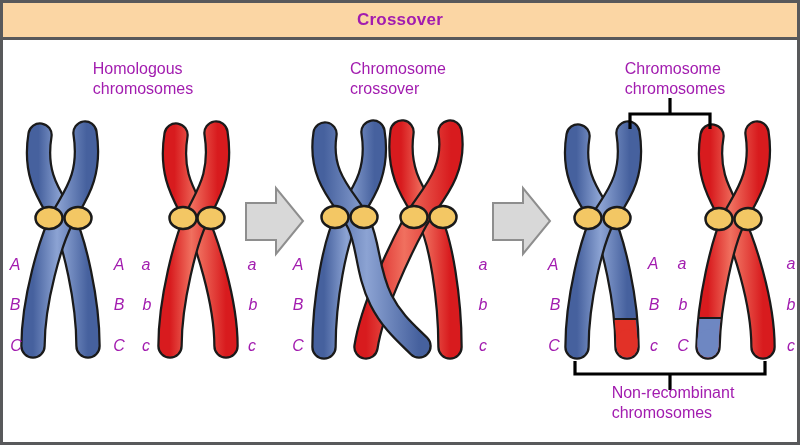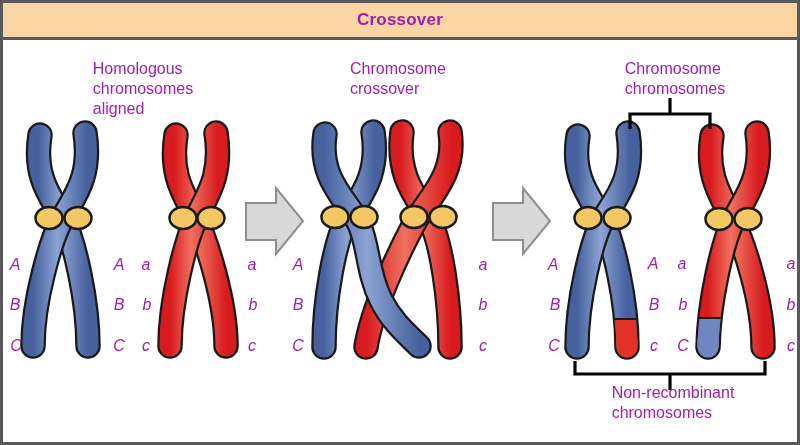--- a/index.html
+++ b/index.html
@@ -134,21 +134,20 @@
     </g>
   </svg>
 
   <div class="titlebar">
     <span class="title">Crossover</span>
   </div>
 
   <div class="heading" style="left:140px;top:56px">
     <div>Homologous</div>
     <div>chromosomes</div>
-    <div>aligned</div>
   </div>
   <div class="heading" style="left:395px;top:56px">
     <div>Chromosome</div>
     <div>crossover</div>
   </div>
   <div class="heading" style="left:672px;top:56px">
     <div>Chromosome</div>
     <div>chromosomes</div>
   </div>
   <div class="heading" style="left:670px;top:380px">

